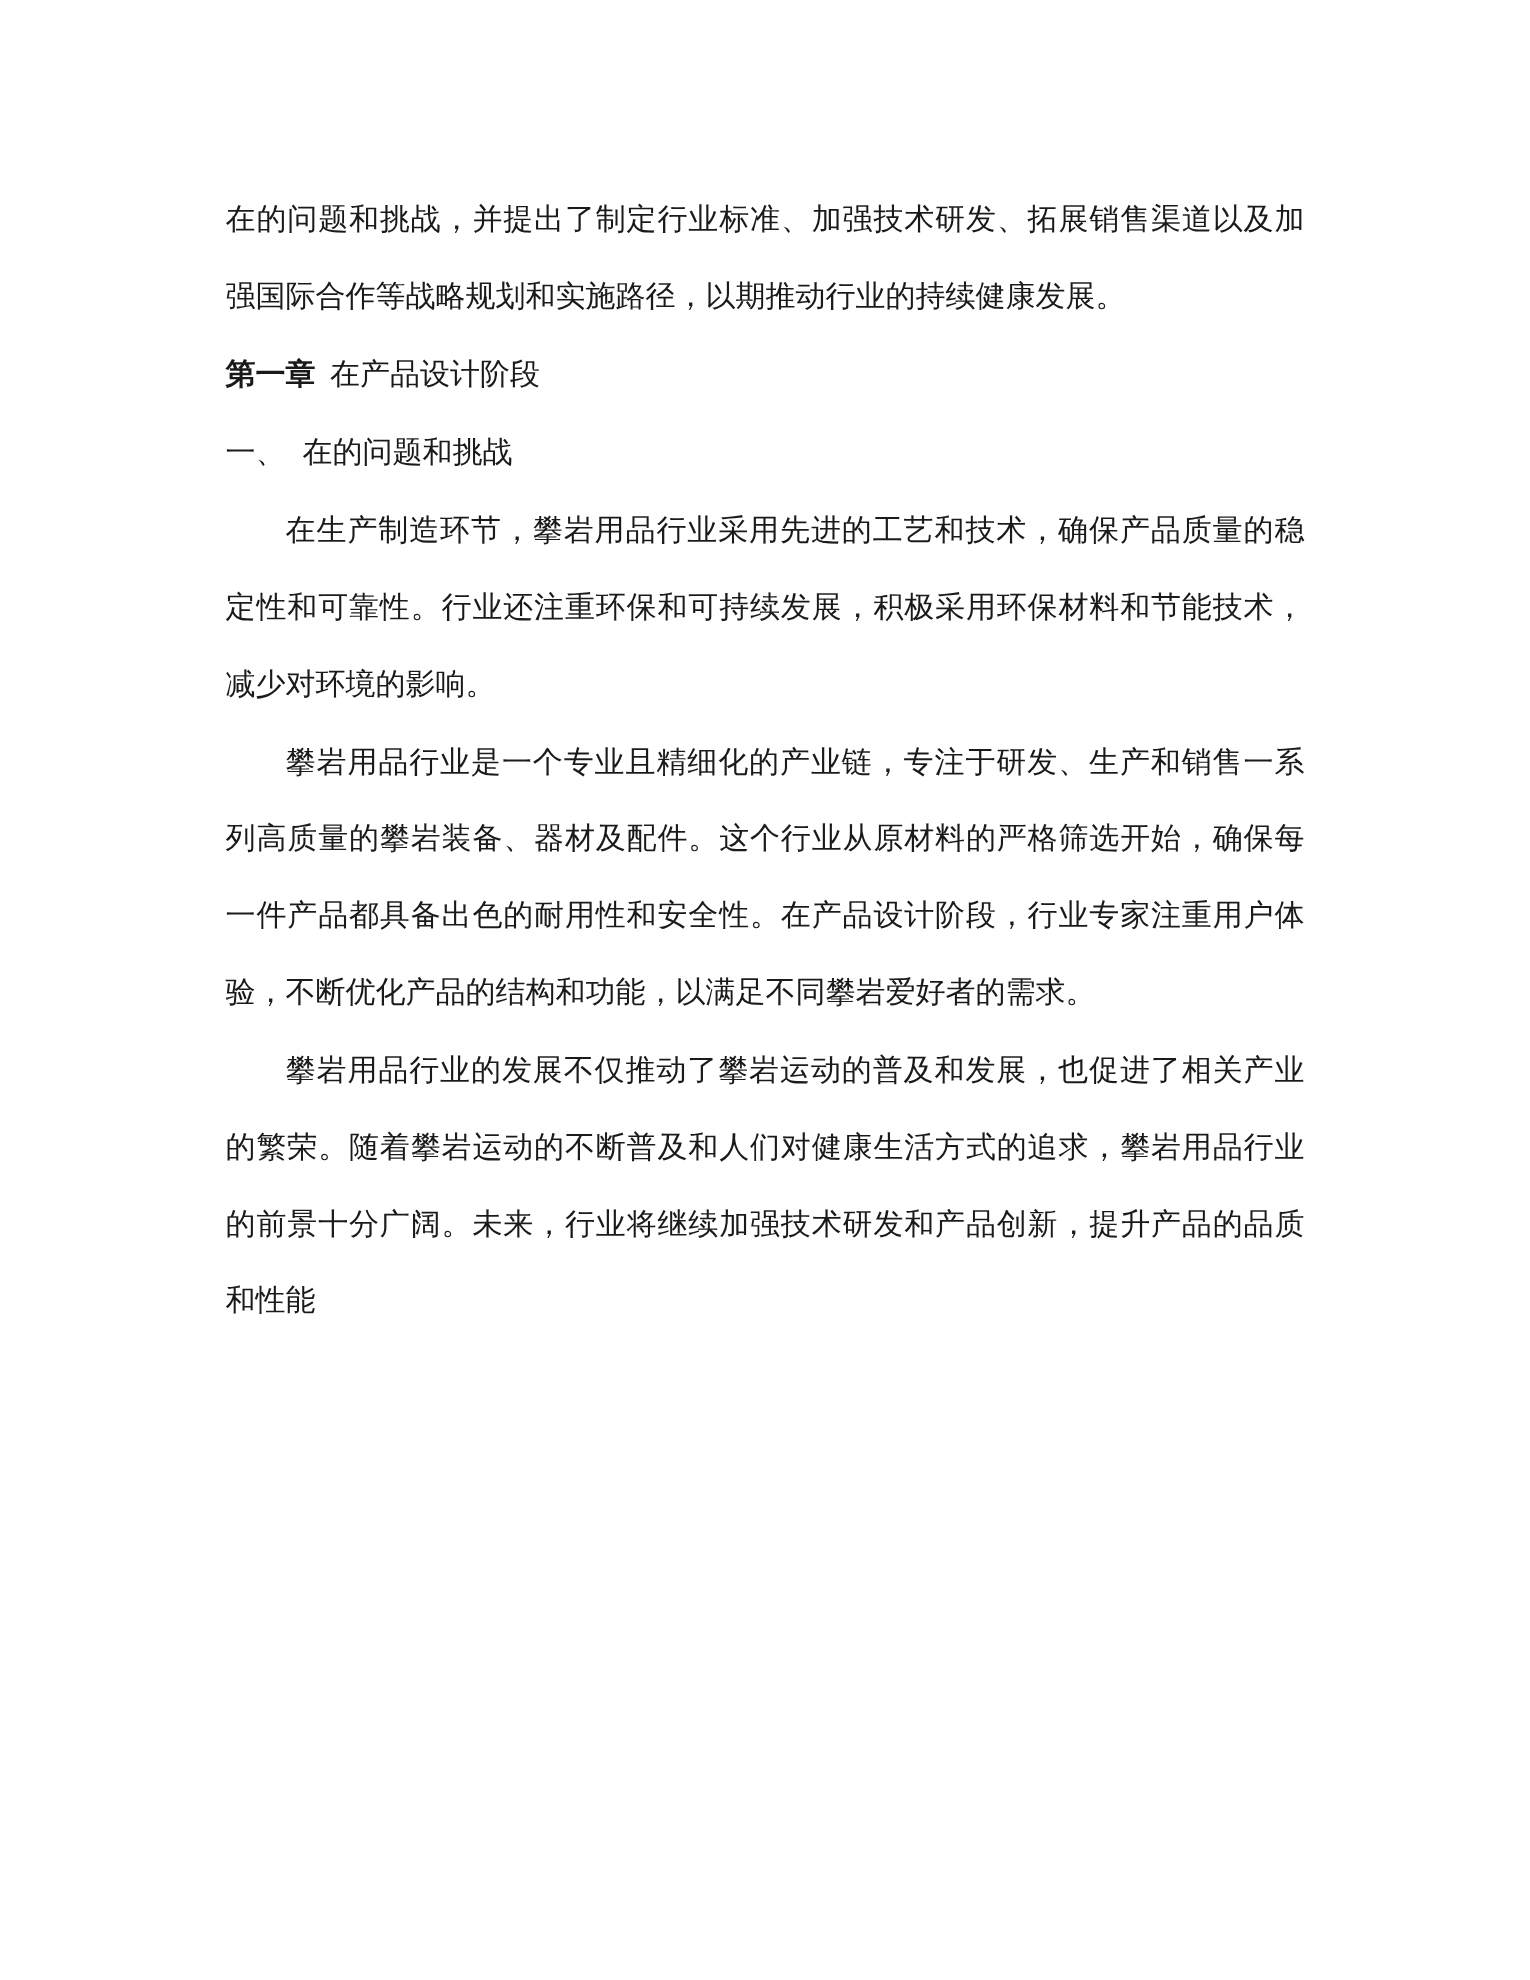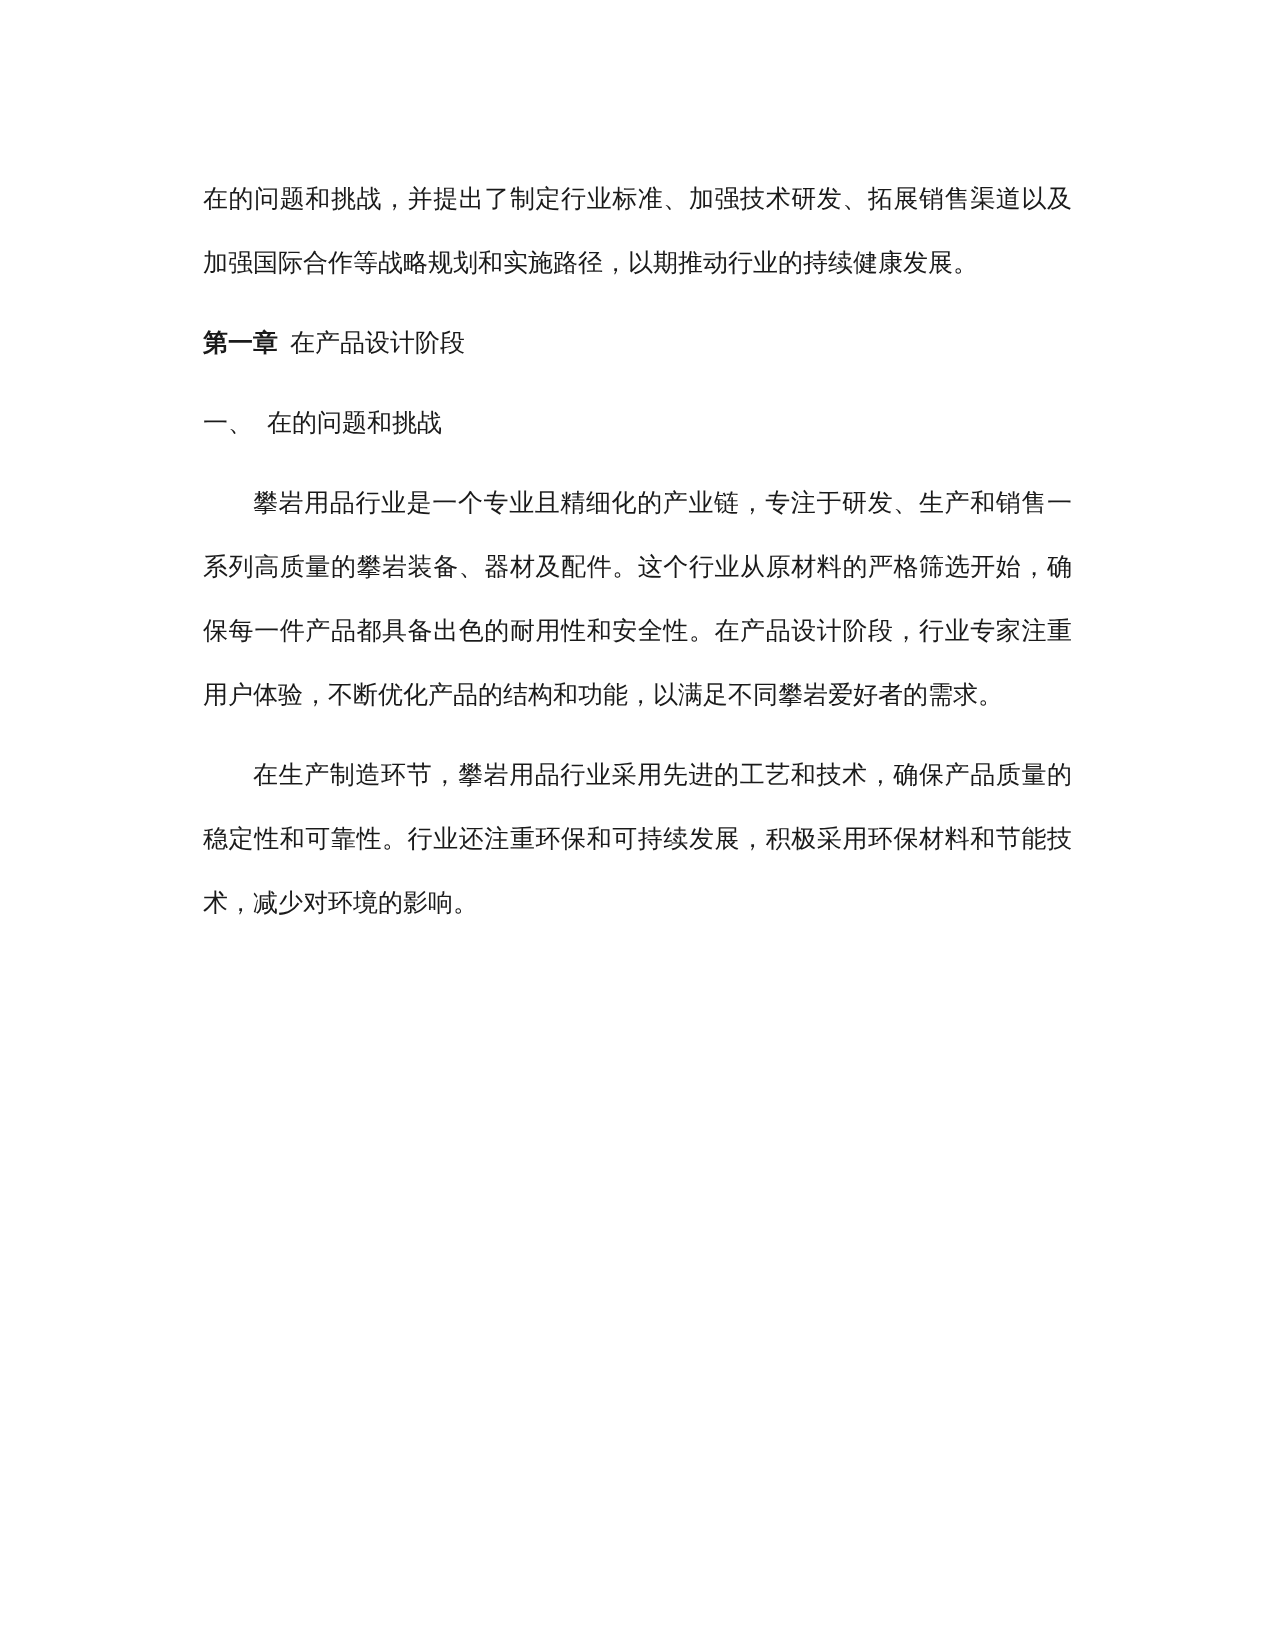--- a/index.html
+++ b/index.html
@@ -20,21 +20,21 @@
     left: 187px;
     top: 150px;
     width: 901px;
     font-size: 25px;
     line-height: 64px;
     color: #1a1a1a;
     text-align: justify;
     text-justify: inter-ideograph;
   }
   .doc p {
-    margin: 16px;
+    margin: 1px;
     padding: 0;
   }
   .para-indent {
     text-indent: 50px;
   }
   .heading-number {
     margin-right: 12px;
     font-weight: bold;
   }
   .section-number {
@@ -50,20 +50,21 @@
     <p>在的问题和挑战，并提出了制定行业标准、加强技术研发、拓展销售渠道以及加强国际合作等战略规划和实施路径，以期推动行业的持续健康发展。</p>
 
     <p>
       <span class="heading-number">第一章</span><span>在产品设计阶段</span>
     </p>
 
     <p>
       <span class="section-number">一、</span><span>在的问题和挑战</span>
     </p>
 
+    <p class="para-indent">在生产制造环节，攀岩用品行业采用先进的工艺和技术，确保产品质量的稳定性和可靠性。行业还注重环保和可持续发展，积极采用环保材料和节能技术，减少对环境的影响。</p>
+
     <p class="para-indent">攀岩用品行业是一个专业且精细化的产业链，专注于研发、生产和销售一系列高质量的攀岩装备、器材及配件。这个行业从原材料的严格筛选开始，确保每一件产品都具备出色的耐用性和安全性。在产品设计阶段，行业专家注重用户体验，不断优化产品的结构和功能，以满足不同攀岩爱好者的需求。</p>
 
-    <p class="para-indent">在生产制造环节，攀岩用品行业采用先进的工艺和技术，确保产品质量的稳定性和可靠性。行业还注重环保和可持续发展，积极采用环保材料和节能技术，减少对环境的影响。</p>
 
-
+    <p class="para-indent">攀岩用品行业的发展不仅推动了攀岩运动的普及和发展，也促进了相关产业的繁荣。随着攀岩运动的不断普及和人们对健康生活方式的追求，攀岩用品行业的前景十分广阔。未来，行业将继续加强技术研发和产品创新，提升产品的品质和性能</p>
 
   </div>
 </div>
 
 </body></html>

